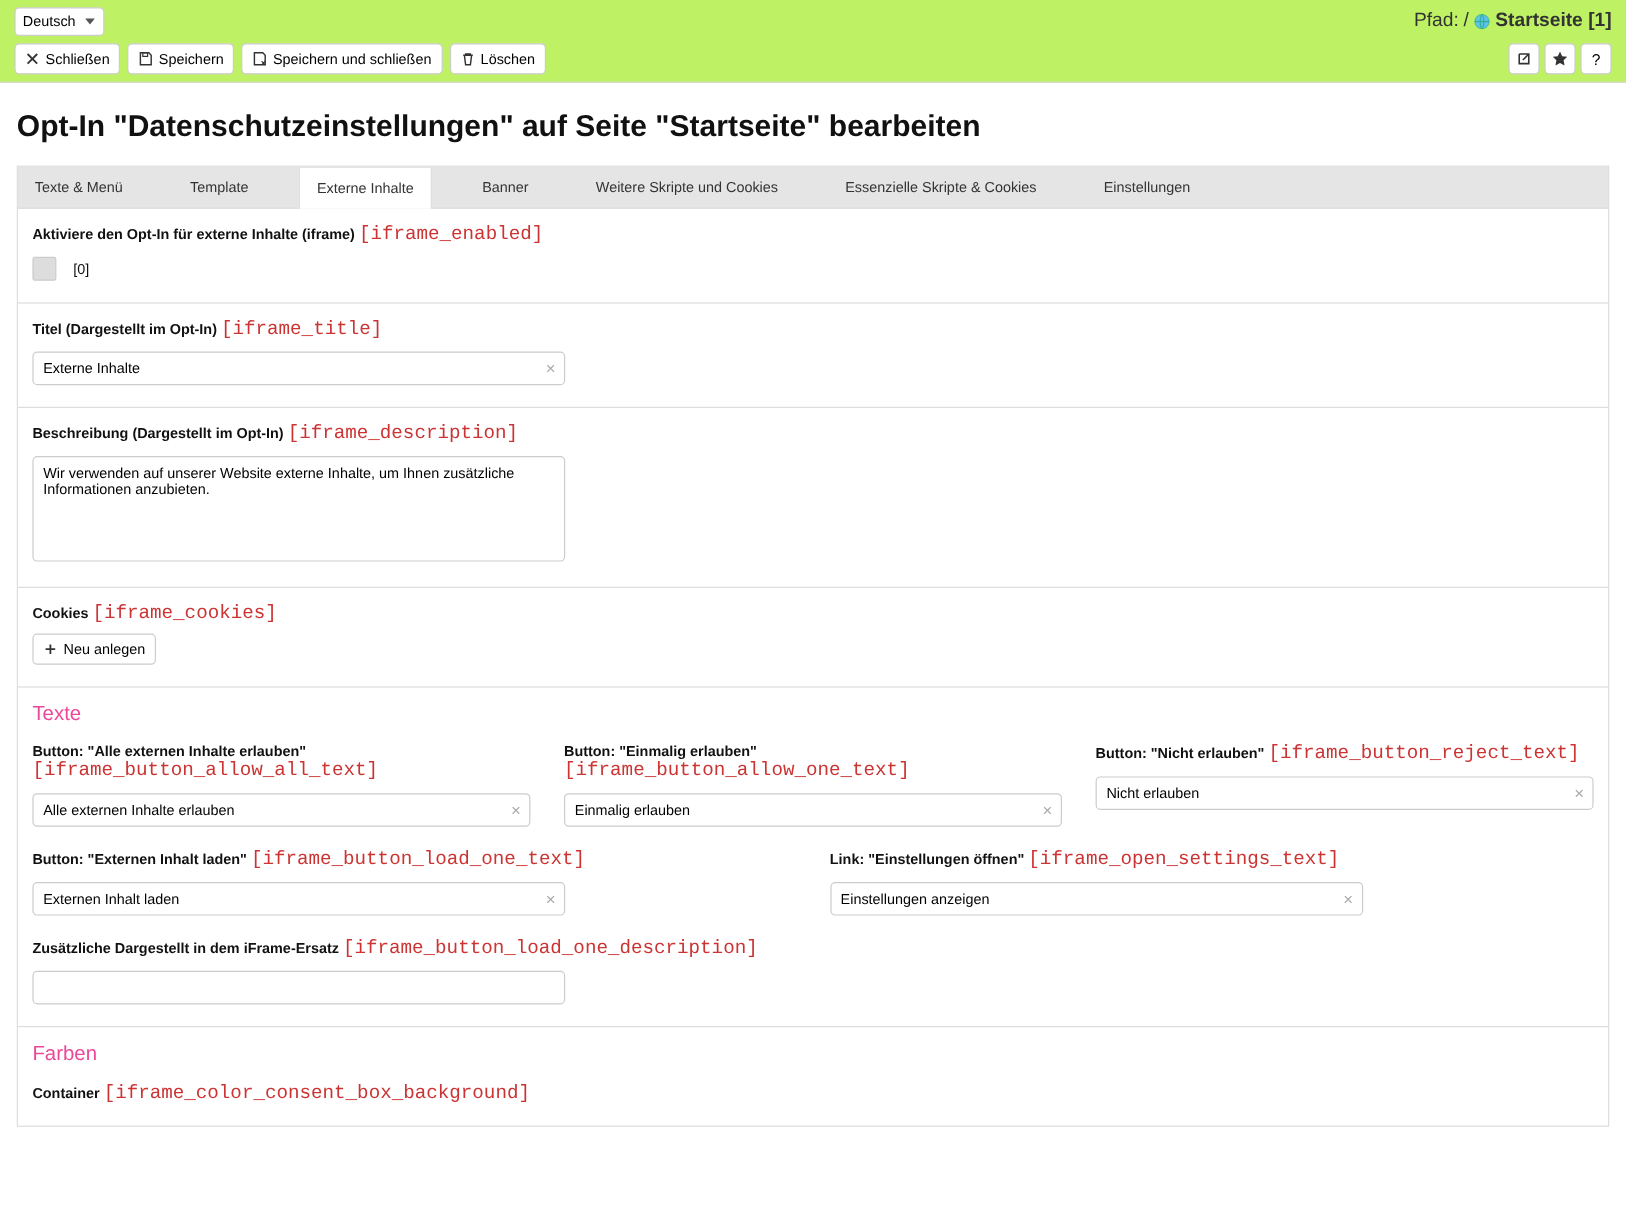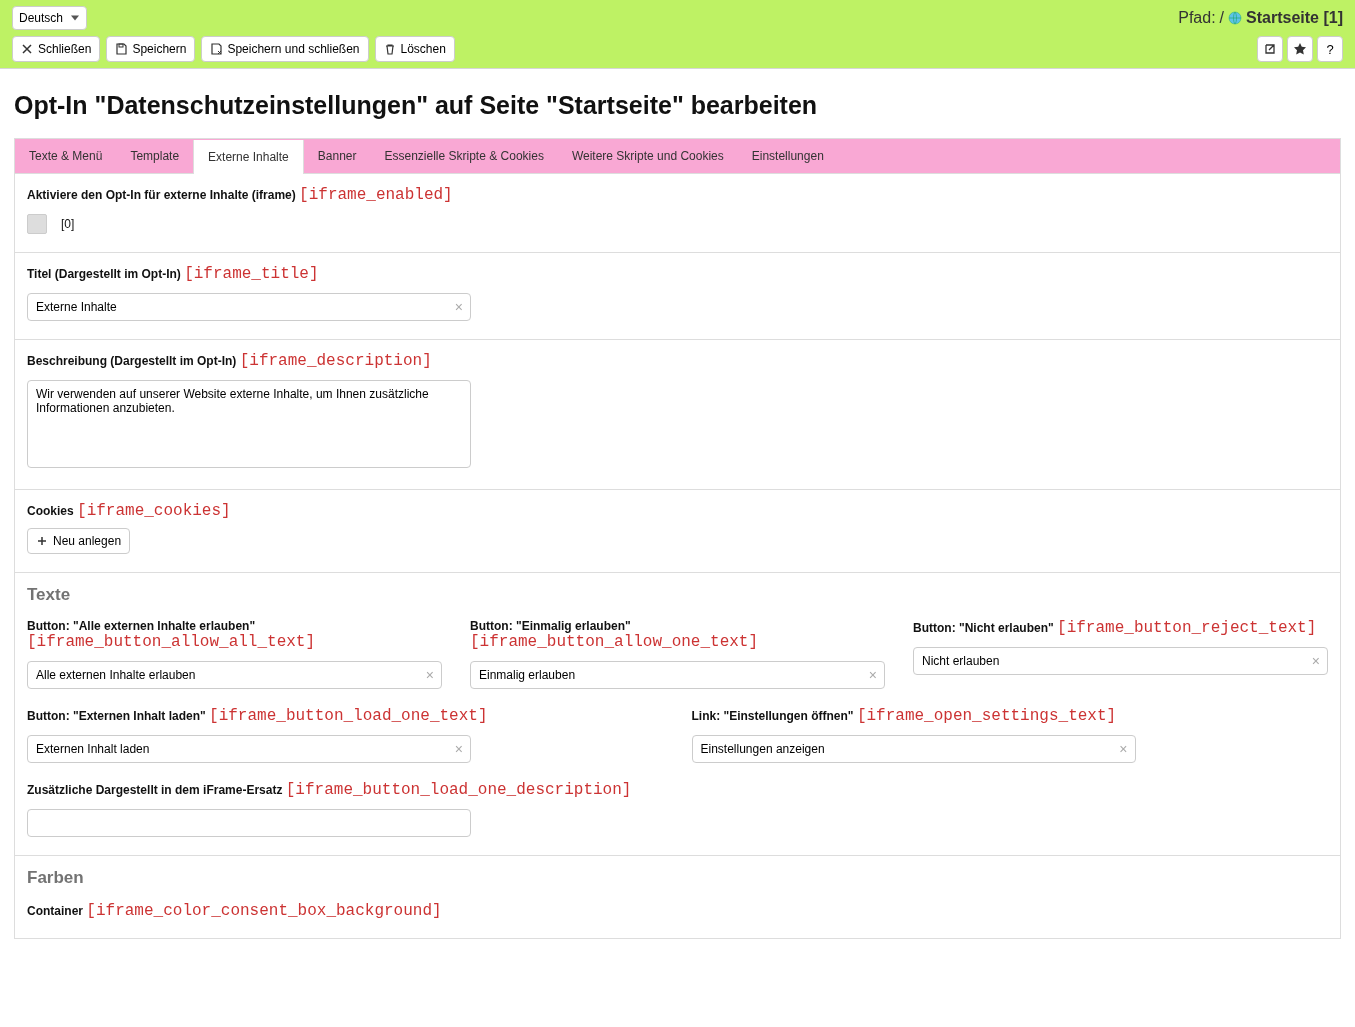--- a/index.html
+++ b/index.html
@@ -21,41 +21,41 @@
   .btn { background: #fff; border: 1px solid #ccc; border-radius: 4px; padding: 4px 8px; font-size: 12px; display: inline-flex; align-items: center; gap: 5px; cursor: pointer; height: 26px; }
   .icon { width: 12px; height: 12px; display: inline-block; }
   
   .icon-buttons { display: flex; gap: 4px; }
   .icon-btn { background: #fff; border: 1px solid #ccc; border-radius: 4px; width: 26px; height: 26px; display: inline-flex; align-items: center; justify-content: center; cursor: pointer; }
   
   .page-content { padding: 12px 14px; }
   h1.page-title { font-size: 25px; font-weight: 600; margin: 10px 0 18px; font-family: -apple-system, "Segoe UI", Arial, sans-serif; }
   
   .tabs-wrap { border:1px solid #ddd; border-radius:0; }
-  .tabs { display: flex; background: #f9a8d4; border-bottom: 1px solid #ddd; }
+  .tabs { display: flex; background: #e5e5e5; border-bottom: 1px solid #ddd; gap: 28px; }
   .tab { padding: 10px 14px; font-size: 12px; border-right:0; border-top:0; cursor: pointer; color: #333; }
   .tab.active { background: #fff; border-left: 1px solid #ddd; border-right: 1px solid #ddd; position:relative; top:1px; border-top:0;}
   .tab.active:first-child{border-left:0;}
   
   .panel-block { padding: 12px 12px 18px; border-bottom: 1px solid #ddd; }
   .panel-block.last { border-bottom: 0; }
   
   .field-label { font-weight: bold; font-size: 12px; }
   .field-key { color: #c33; font-family: "Courier New", monospace; font-size: 16px; font-weight: normal; }
   
   .checkbox-row { display: flex; align-items: center; gap: 14px; margin-top: 10px; }
   .fake-checkbox { width: 20px; height: 20px; background: #ddd; border: 1px solid #ccc; border-radius: 2px; cursor: pointer; }
   .cb-val { font-size: 12px; }
   
   .text-input, .textarea { width: 100%; border: 1px solid #ccc; border-radius: 4px; padding: 6px 26px 6px 8px; font-size: 12px; font-family: inherit; }
   .textarea { height: 88px; resize: none; padding:6px 8px;}
   .input-wrap { position: relative; max-width: 444px; margin-top: 10px; }
   .input-wrap .clear-x { position: absolute; right: 8px; top: 50%; transform: translateY(-50%); color: #aaa; font-size: 14px; cursor: pointer; line-height:1; }
   
-  .section-title { font-size: 17px; font-weight: bold; color: #737373; margin-bottom: 14px; font-family: -apple-system, "Segoe UI", Arial, sans-serif; }
+  .section-title { font-size: 17px; font-weight: normal; color: #ec4899; margin-bottom: 14px; font-family: -apple-system, "Segoe UI", Arial, sans-serif; }
   
   .cols-3 { display: grid; grid-template-columns: 1fr 1fr 1fr; gap: 28px; }
   .cols-2 { display: grid; grid-template-columns: 1fr 1fr; gap: 28px; }
   .col .input-wrap { max-width: none; }
   
   .field-row { margin-bottom: 18px; }
   .field-row .input-wrap{max-width:none;}
   .field-row.full .input-wrap { max-width: 444px; }
   
   svg { display:block; }
@@ -143,22 +143,22 @@
 
 <div class="page-content">
   <h1 class="page-title">Opt-In "Datenschutzeinstellungen" auf Seite "Startseite" bearbeiten</h1>
 
   <div class="tabs-wrap">
     <div class="tabs">
       <div class="tab">Texte &amp; Menü</div>
       <div class="tab">Template</div>
       <div class="tab active">Externe Inhalte</div>
       <div class="tab">Banner</div>
+      <div class="tab">Weitere Skripte und Cookies</div>
       <div class="tab">Essenzielle Skripte &amp; Cookies</div>
-      <div class="tab">Weitere Skripte und Cookies</div>
       <div class="tab">Einstellungen</div>
     </div>
 
     <div class="panel-block">
       <div>
         <span class="field-label">Aktiviere den Opt-In für externe Inhalte (iframe)</span>
         <span class="field-key">[iframe_enabled]</span>
       </div>
       <div class="checkbox-row">
         <div class="fake-checkbox"></div>

